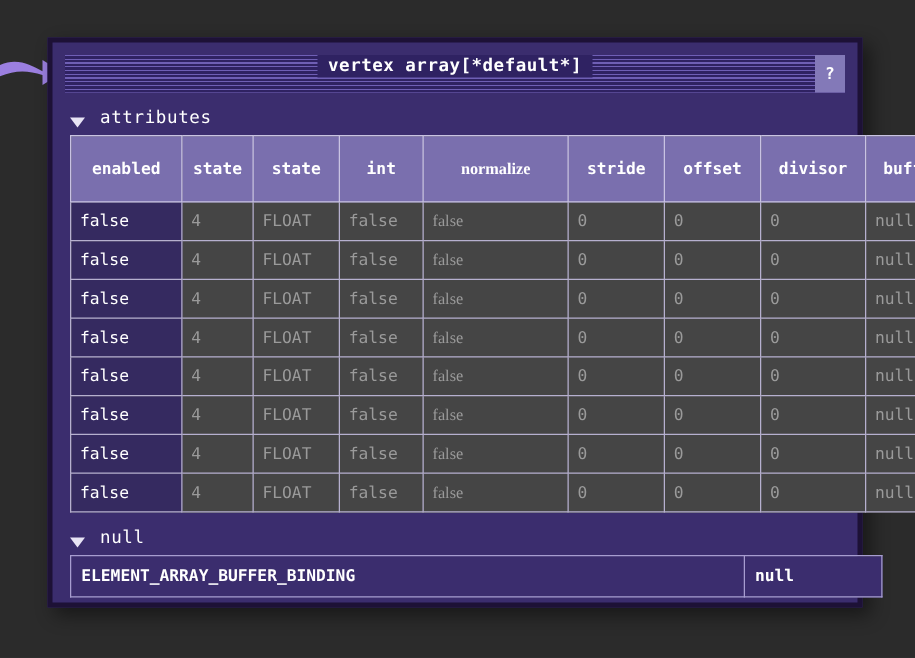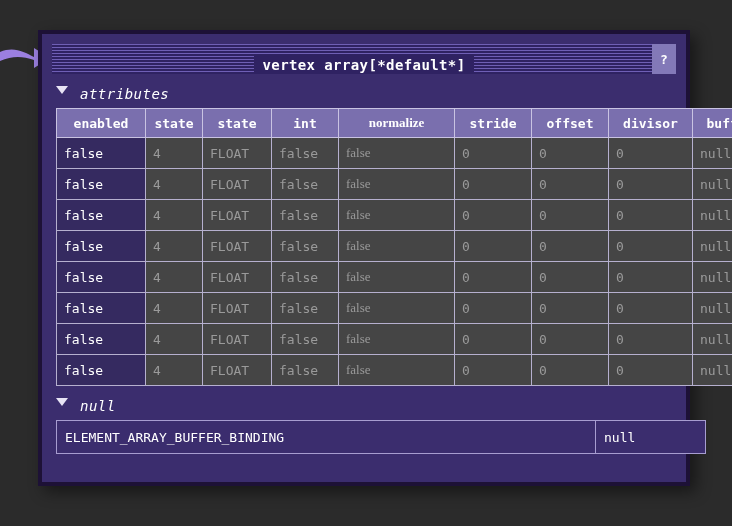--- a/index.html
+++ b/index.html
@@ -47,21 +47,21 @@
     position: relative;
     margin: 10px 10px 0 10px;
     height: 30px;
     background:
       repeating-linear-gradient(
         to bottom,
         #6f5fb5 0px, #6f5fb5 1px,
         #2f2262 1px, #2f2262 3px
       );
     display: flex;
-    align-items: flex-end;
+    align-items: flex-start;
     justify-content: center;
   }
   .titlebar-title {
     color: #ffffff;
     font-size: 14px;
     font-weight: bold;
     letter-spacing: 0.4px;
     background: #2f2262;
     padding: 1px 8px;
     white-space: nowrap;
@@ -81,25 +81,24 @@
     display: flex;
     align-items: center;
     justify-content: center;
     cursor: pointer;
     z-index: 3;
   }
 
   
   .section-header {
     display: flex;
-    align-items: flex-start;
+    align-items: flex-end;
     margin: 12px 0 6px 14px;
     cursor: pointer;
     user-select: none;
-    font-style: italic;
   }
   .disclosure-triangle {
     width: 0;
     height: 0;
     border-left: 6px solid transparent;
     border-right: 6px solid transparent;
     border-top: 8px solid #e8e4f5;
     margin-right: 12px;
   }
   .section-title {
@@ -117,21 +116,21 @@
     table-layout: fixed;
     width: 615px;
     background: #454545;
   }
   table.attr-table th {
     background: #7a6fae;
     color: #ffffff;
     font-size: 13px;
     font-weight: bold;
     text-align: center;
-    padding: 4px 4px;
+    padding: 16px 4px;
     border: 1px solid #c9c3e2;
     white-space: nowrap;
     height: 20px;
   }
   table.attr-table td {
     background: #454545;
     color: #9a9a9a;
     font-size: 13px;
     text-align: left;
     padding: 4px 7px;
@@ -157,20 +156,21 @@
   .w-buffer   { width: 66px; }
 
   
   .state-table-wrap {
     margin: 0 14px;
   }
   table.state-table {
     border-collapse: collapse;
     table-layout: fixed;
     width: 615px;
+    font-weight: bold;
   }
   table.state-table td {
     background: #3b2d6e;
     color: #ffffff;
     font-size: 13px;
     text-align: left;
     padding: 5px 8px;
     border: 1px solid #a79dd0;
     white-space: nowrap;
     height: 22px;

